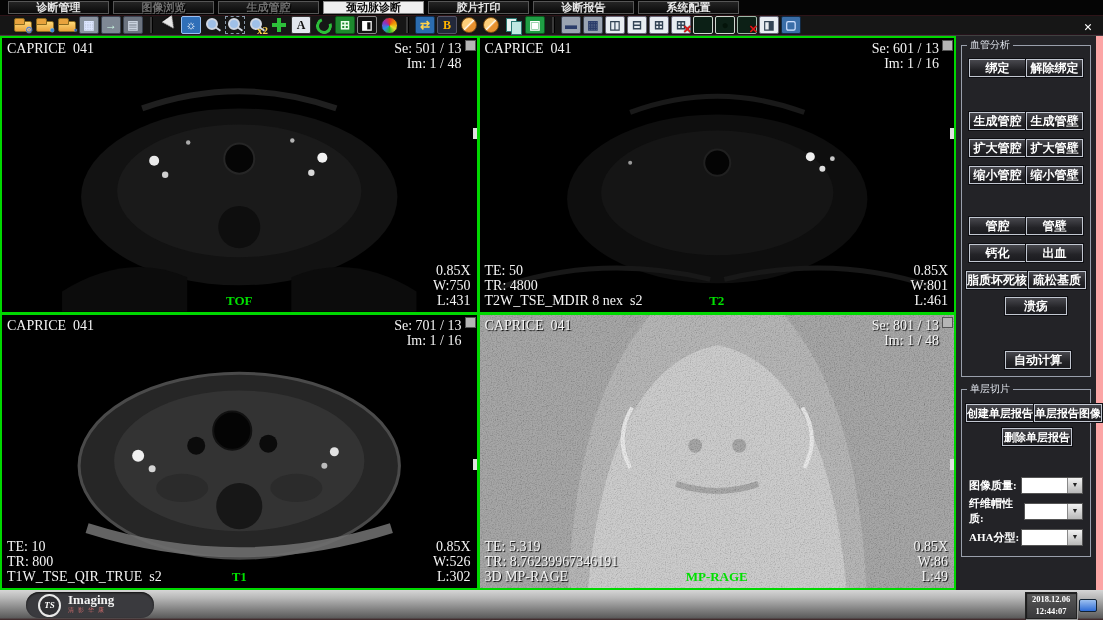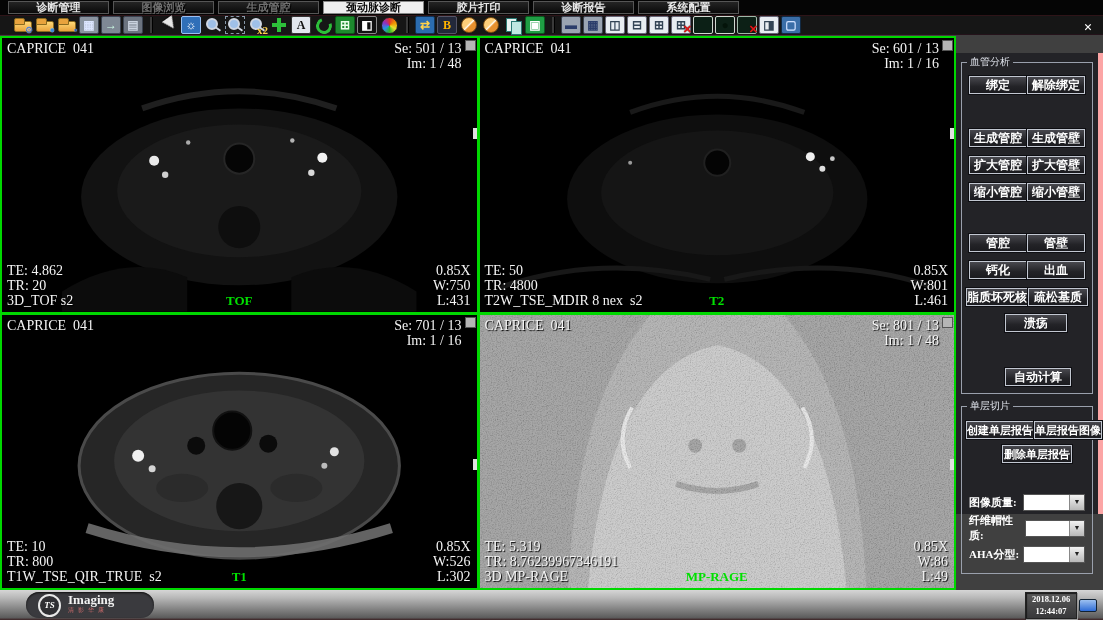--- a/index.html
+++ b/index.html
@@ -68,22 +68,22 @@
   .ov.tr{right:15px;top:3px;text-align:right;}
   .ov.bl{left:5px;bottom:4px;}
   .ov.br{right:6px;bottom:4px;text-align:right;}
   .seq-label{position:absolute;bottom:3px;left:50%;transform:translateX(-50%);
       color:#00e000;font-weight:bold;font-size:13px;z-index:5;}
   .sqbtn{position:absolute;right:1px;top:2px;width:11px;height:11px;background:#b5b5b5;
       border:1px solid #555;box-sizing:border-box;z-index:6;cursor:pointer;}
   .tick{position:absolute;right:0;width:4px;height:11px;background:#e0e0e0;z-index:6;cursor:pointer;}
 
   
-  #panel{position:absolute;left:956px;top:53px;width:147px;height:461px;background:#232327;
-         box-sizing:border-box;border-right:5px solid #fca5a5;}
+  #panel{position:absolute;left:956px;top:36px;width:147px;height:554px;background:#232327;
+         box-sizing:border-box;border-right:7px solid #fca5a5;}
   .groupbox{position:relative;margin:0 5px;border:1px solid #9aa0ac;box-sizing:border-box;}
   .gb-title{position:absolute;top:-7px;left:5px;background:#232327;padding:0 3px;
             font-size:10px;color:#e2e6ee;line-height:12px;}
   #gb-vessel{margin-top:9px;height:332px;padding-top:13px;}
   #gb-slice{margin-top:12px;height:168px;padding-top:14px;}
   .prow{display:flex;justify-content:space-between;padding:0 7px;}
   .prow.single{justify-content:flex-start;margin-left:36px;}
   .pbtn{height:18px;background:linear-gradient(180deg,#48484e,#232327 60%,#1b1b1f);
         border:1px solid #c2c7d1;outline:1px solid #0e0e12;color:#fff;font-weight:bold;
         font-size:12px;display:flex;align-items:center;justify-content:center;
@@ -244,21 +244,20 @@
         <circle cx="237" cy="188" r="21" fill="#0e0e0e"></circle>
         <circle cx="152" cy="122" r="5" fill="#eaeaea"></circle>
         <circle cx="163" cy="136" r="3.2" fill="#cfcfcf"></circle>
         <circle cx="320" cy="119" r="5" fill="#f2f2f2"></circle>
         <circle cx="309" cy="134" r="3.2" fill="#d8d8d8"></circle>
         <circle cx="186" cy="104" r="2.2" fill="#aaa"></circle>
         <circle cx="290" cy="102" r="2.2" fill="#b4b4b4"></circle>
       </svg>
       <div class="ov tl">CAPRICE  041</div>
       <div class="ov tr"><span>Se: 501 / 13</span><br><span>Im: 1 / 48</span></div>
-      <div class="ov bl"><span>TE: 4.862</span><br><span>TR: 20</span><br><span>3D_TOF s2</span></div>
       <div class="ov br"><span>0.85X</span><br><span>W:750</span><br><span>L:431</span></div>
       <div class="seq-label">TOF</div>
       <div class="sqbtn"></div>
       <div class="tick" style="top:33%"></div>
     </div>
 
     <div class="quad">
       <svg class="mri" viewBox="0 0 474 272" preserveAspectRatio="none">
         <rect width="474" height="272" fill="#000"></rect>
         <ellipse cx="237" cy="160" rx="150" ry="84" fill="#0e0e0e"></ellipse>

